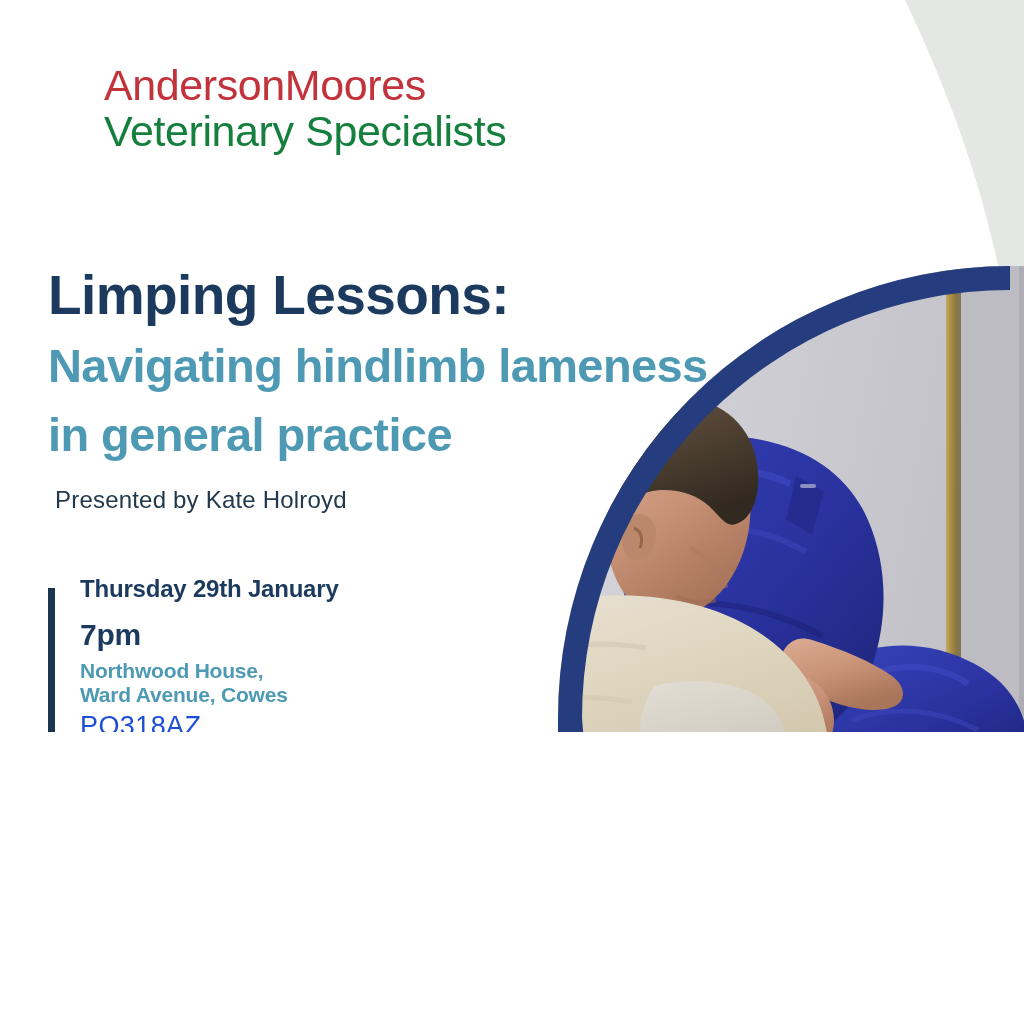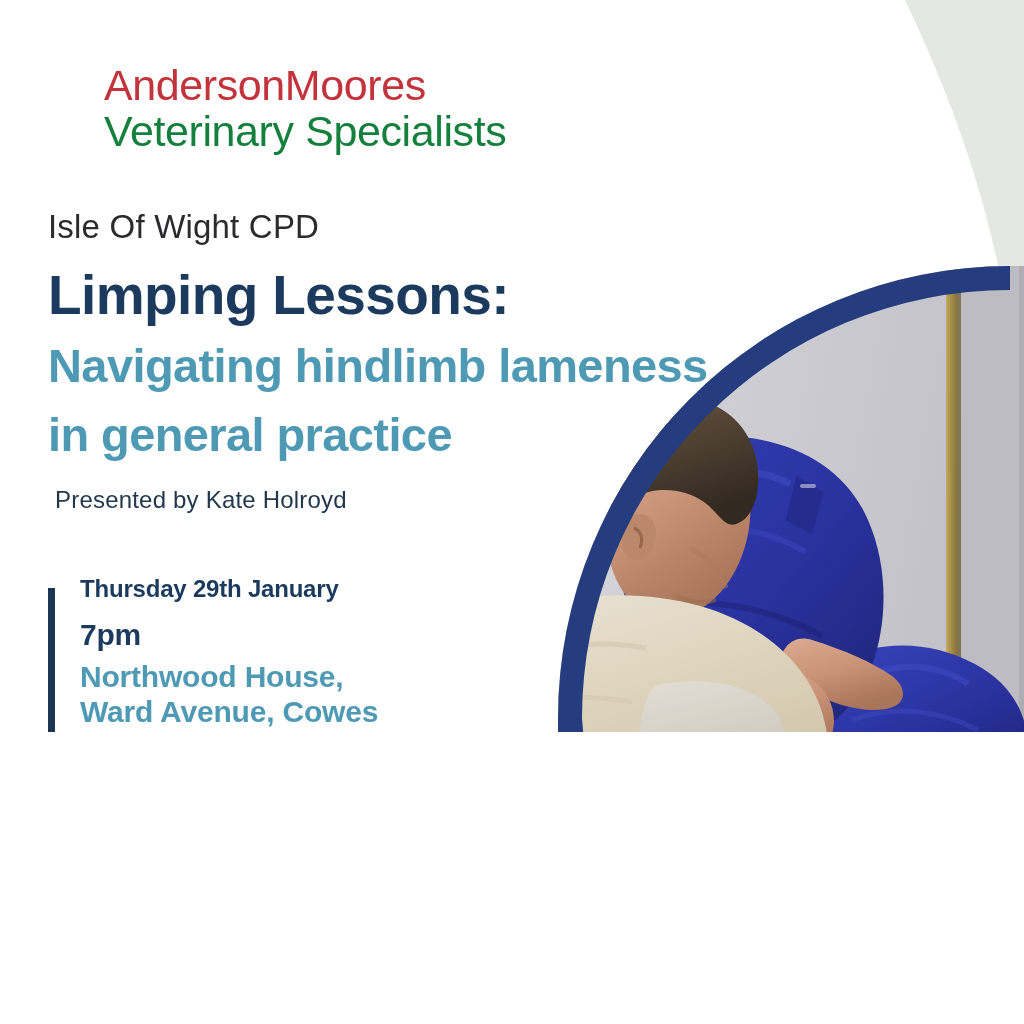--- a/index.html
+++ b/index.html
@@ -133,21 +133,21 @@
   .detail-time {
     font-size: 30px;
     font-weight: 700;
     letter-spacing: -0.2px;
     color: #1B3A5E;
     line-height: 1.05;
     margin: 0 0 8px 0;
     white-space: nowrap;
   }
   .detail-venue {
-    font-size: 30px;
+    font-size: 21px;
     font-weight: 700;
     letter-spacing: -0.2px;
     color: #4E9AB4;
     line-height: 1.18;
     margin: 0;
   }
   .detail-venue span { display: block; white-space: nowrap; }
   .detail-postcode {
     font-size: 27px;
     font-weight: 400;
@@ -391,21 +391,20 @@
                A428,428 0 0 1 582,718 Z" fill="#253D7E"></path>
       <path d="M600,940 C640,1000 690,1024 720,1024 L500,1024 C520,1010 560,980 600,940 Z" fill="#253D7E" opacity="0.0"></path>
     </g>
   </svg>
 
   <div class="logo">
     <span class="logo-line1">AndersonMoores</span>
     <span class="logo-line2">Veterinary Specialists</span>
   </div>
 
-  <div class="kicker">Isle Of Wight CPD</div>
 
   <div class="title-main">Limping Lessons:</div>
 
   <div class="title-sub">
     <span>Navigating hindlimb lameness</span>
     <span>in general practice</span>
   </div>
 
   <div class="presenter">Presented by Kate Holroyd</div>
 

